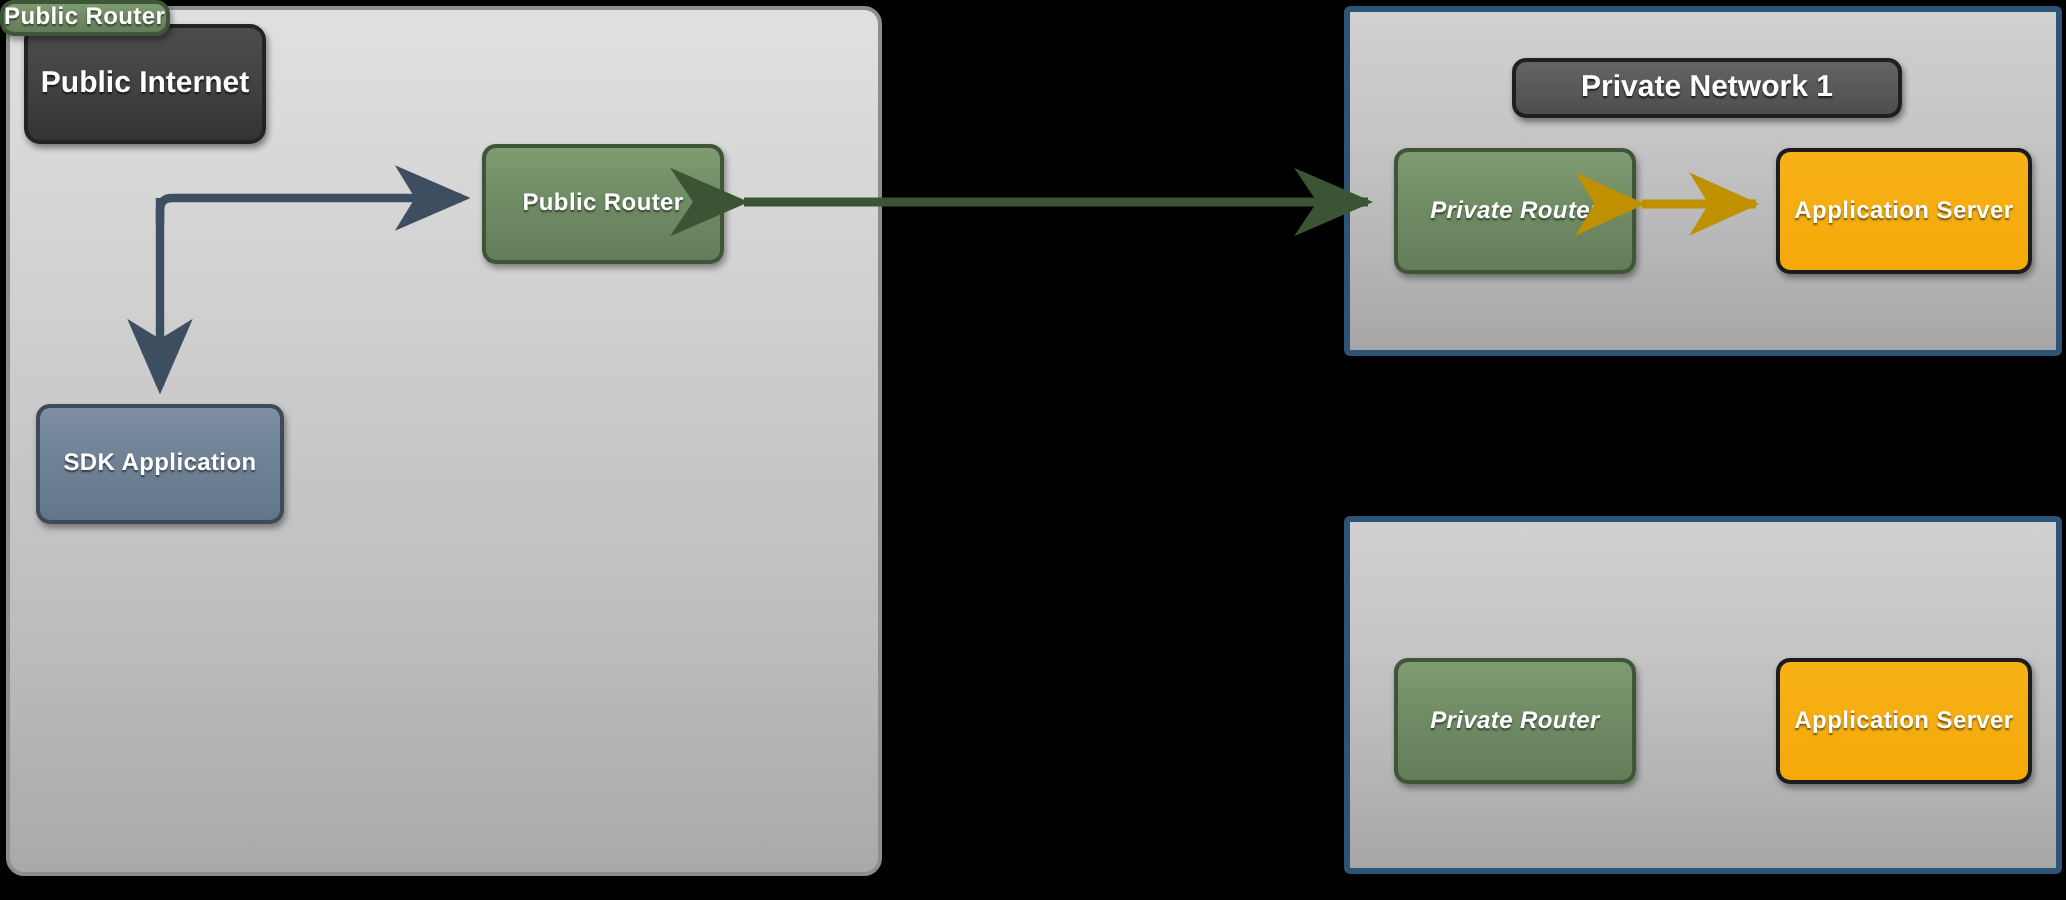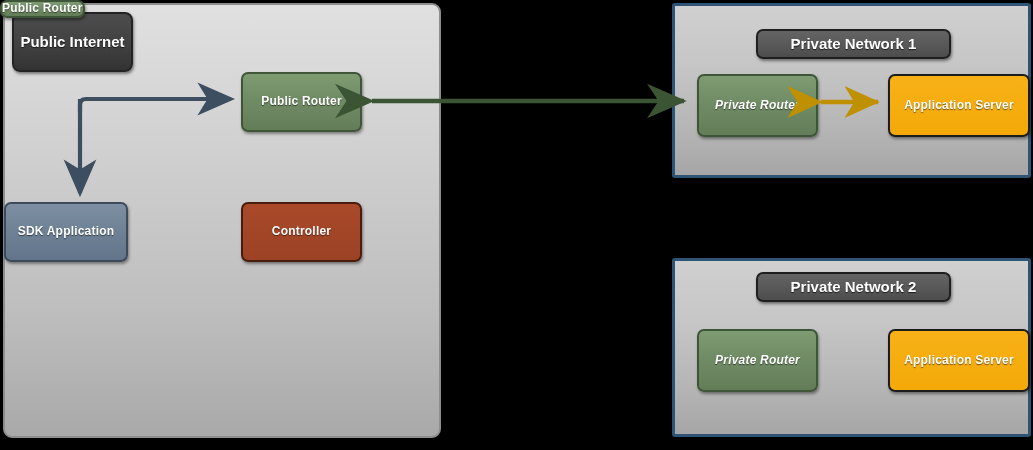--- a/index.html
+++ b/index.html
@@ -73,57 +73,55 @@
     box-shadow:1px 2px 3px rgba(0,0,0,.40);
   }
   .n-amber{
     background:linear-gradient(180deg,#f7b117 0%,#f4a908 100%);
     border:2px solid #1c1c1c;
     box-shadow:1px 2px 3px rgba(0,0,0,.40);
   }
 
   
   #node-public-router-top{left:241px;top:72px;width:121px;height:60px;}
-  #node-sdk-application  {left:4px; top:202px;width:124px;height:60px;}
+  #node-sdk-application  {left:18px; top:202px;width:124px;height:60px;}
   #node-controller       {left:241px;top:202px;width:121px;height:60px;}
 
   
   .pn-router{left:22px;top:68px;width:121px;height:63px;font-style:italic;}
-  .pn-appsrv{left:213px;top:68px;width:142px;height:63px;}
+  .pn-appsrv{left:213px;top:68px;width:128px;height:63px;}
 
   
   #connectors{position:absolute;left:0;top:0;width:1033px;height:450px;pointer-events:none;}
 </style>
 </head>
 <body>
 
 <div id="stage">
 
   <div id="public-panel"></div>
 
   <div class="chip" id="chip-public-internet">Public Internet</div>
 
   <div class="node n-green" id="node-public-router-top">Public Router</div>
 
   <div class="node n-slate" id="node-sdk-application">SDK Application</div>
 
-  <div class="node n-sienna" id="node-controller">Controller</div>
 
   <div class="node n-green" id="node-public-router-bottom">Public Router</div>
 
   <div class="privnet" id="privnet-1">
     <div class="chip chip-netname" id="chip-net1">Private Network 1</div>
 
     <div class="node n-green pn-router">Private Router</div>
 
     <div class="node n-amber pn-appsrv">Application Server</div>
   </div>
 
   <div class="privnet" id="privnet-2">
-    <div class="chip chip-netname" id="chip-net2">Private Network 2</div>
 
     <div class="node n-green pn-router">Private Router</div>
 
     <div class="node n-amber pn-appsrv">Application Server</div>
   </div>
 
   <svg id="connectors" viewBox="0 0 1033 450">
     <defs>
       <marker id="ah-slate-r" markerWidth="9" markerHeight="9" refX="8" refY="4.5" orient="auto">
         <path d="M0,0.6 L9,4.5 L0,8.4 L2.4,4.5 Z" fill="#3d4e60"></path>

